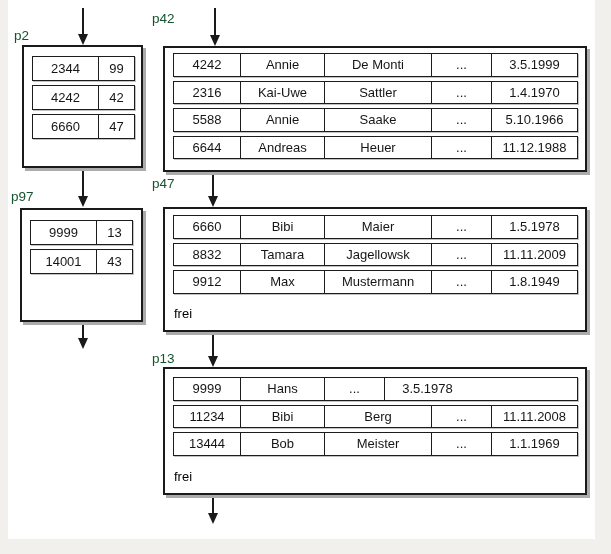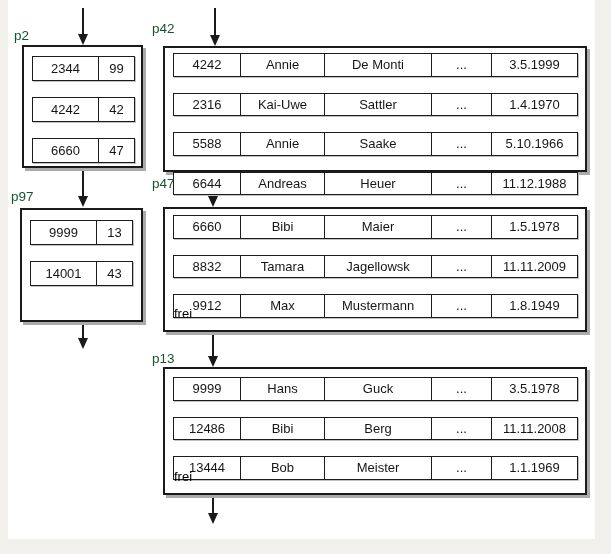--- a/index.html
+++ b/index.html
@@ -21,21 +21,21 @@
   .pagebox{
     position:absolute;box-sizing:border-box;background:#fff;
     border:2px solid #1a1a1a;
     box-shadow:3px 3px 0 #ababab;
   }
   .tbl{margin:8px 0 0 8px;}
   .tr{
     display:flex;align-items:center;box-sizing:content-box;
     border:1.5px solid #1c1c1c;background:#fff;
     box-shadow:1px 1px 0 #c2c2c2;
-    margin-bottom:16px;
+    margin-bottom:4px;
   }
   .tr:last-child{margin-bottom:0;}
   .tbl.small .tr{height:23px;width:101px;}
   .tbl.big .tr{height:21.5px;width:403px;}
   .td{
     box-sizing:border-box;height:100%;
     display:flex;align-items:center;justify-content:center;
     font-size:13px;white-space:nowrap;overflow:hidden;
   }
   .td + .td{border-left:1.5px solid #1c1c1c;}
@@ -111,21 +111,21 @@
         <span class="td c0">4242</span>
         <span class="td c1">42</span>
       </div>
       <div class="tr">
         <span class="td c0">6660</span>
         <span class="td c1">47</span>
       </div>
     </div>
   </div>
 
-  <div class="page-label" style="left:152px;top:12px;margin-top:10px;">p42</div>
+  <div class="page-label" style="left:152px;top:12px;">p42</div>
   <div class="pagebox" style="left:163px;top:46px;width:424px;height:126px;">
     <div class="tbl big" style="margin-top:5px;">
       <div class="tr">
         <span class="td c0">4242</span>
         <span class="td c1">Annie</span>
         <span class="td c2">De Monti</span>
         <span class="td c3">...</span>
         <span class="td c4">3.5.1999</span>
       </div>
       <div class="tr">
@@ -193,26 +193,25 @@
     </div>
     <div class="free-label">frei</div>
   </div>
 
   <div class="page-label" style="left:152px;top:352px;">p13</div>
   <div class="pagebox" style="left:163px;top:367px;width:424px;height:128px;">
     <div class="tbl big" style="margin-top:8px;">
       <div class="tr">
         <span class="td c0">9999</span>
         <span class="td c1">Hans</span>
-        <span class="td c2">Guck</span>
         <span class="td c3">...</span>
         <span class="td c4">3.5.1978</span>
       </div>
       <div class="tr">
-        <span class="td c0">12486</span>
+        <span class="td c0">11234</span>
         <span class="td c1">Bibi</span>
         <span class="td c2">Berg</span>
         <span class="td c3">...</span>
         <span class="td c4">11.11.2008</span>
       </div>
       <div class="tr">
         <span class="td c0">13444</span>
         <span class="td c1">Bob</span>
         <span class="td c2">Meister</span>
         <span class="td c3">...</span>

